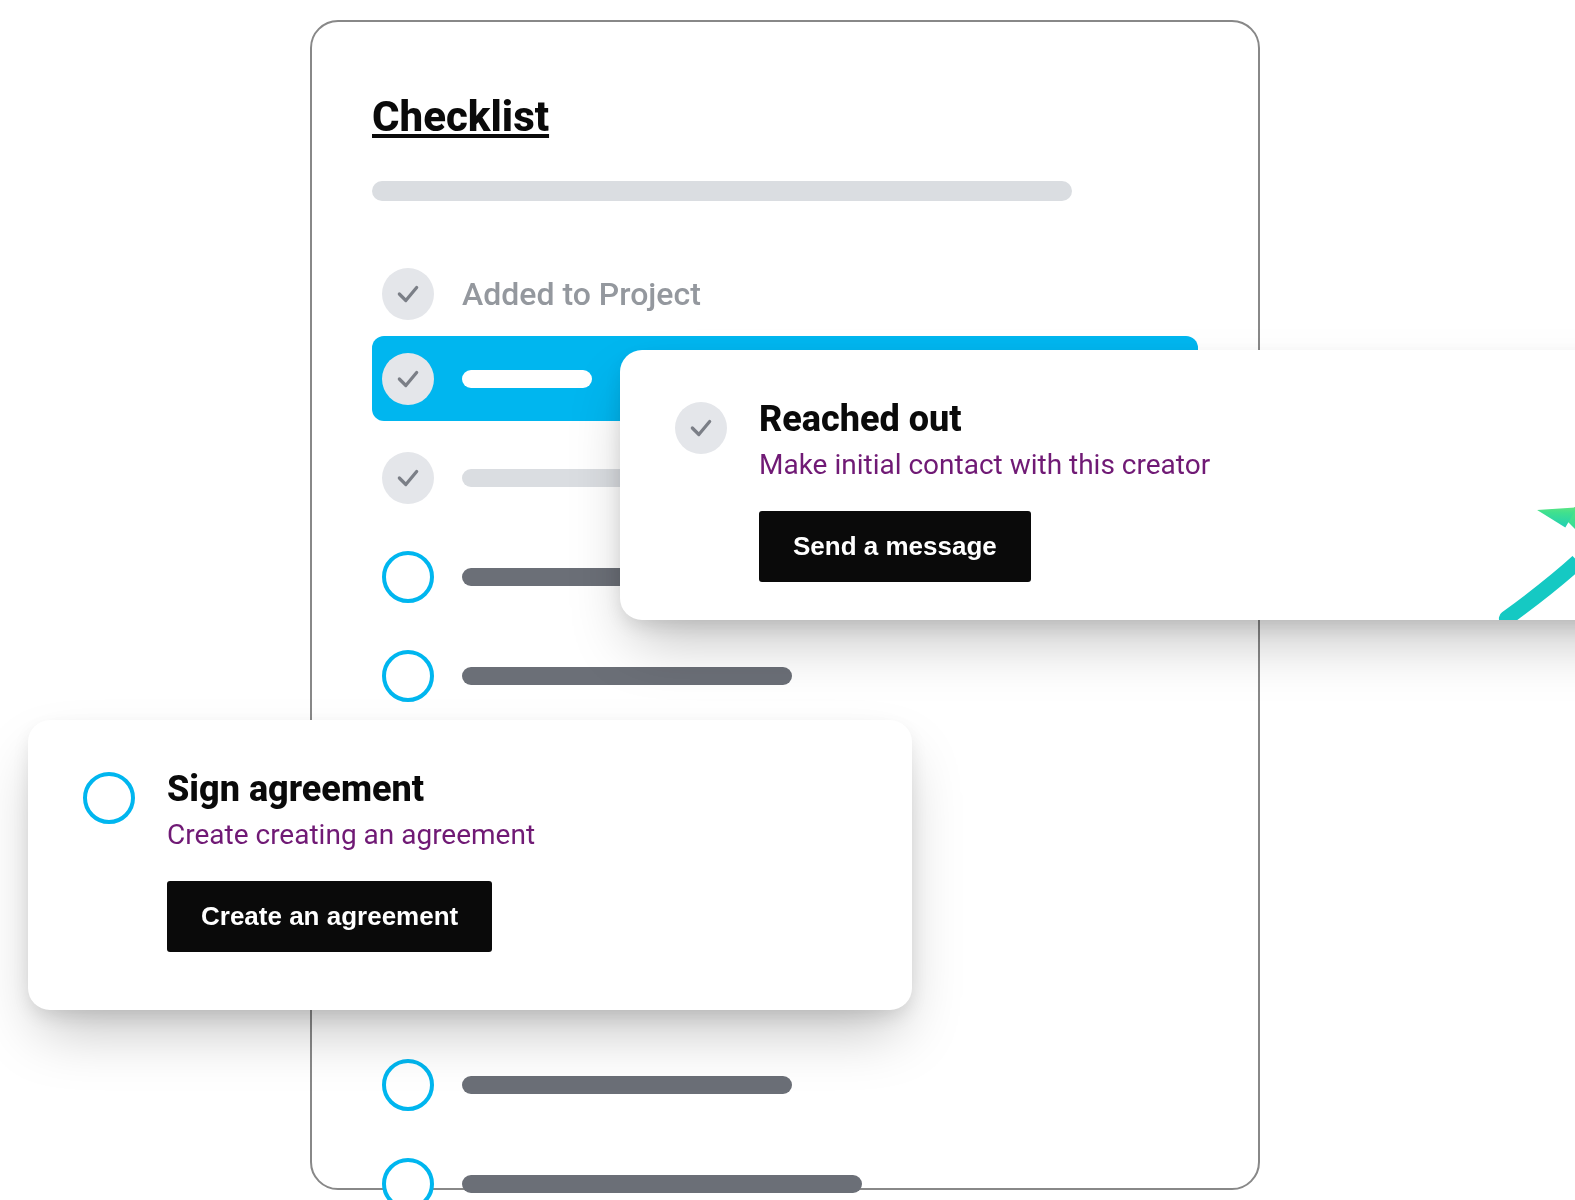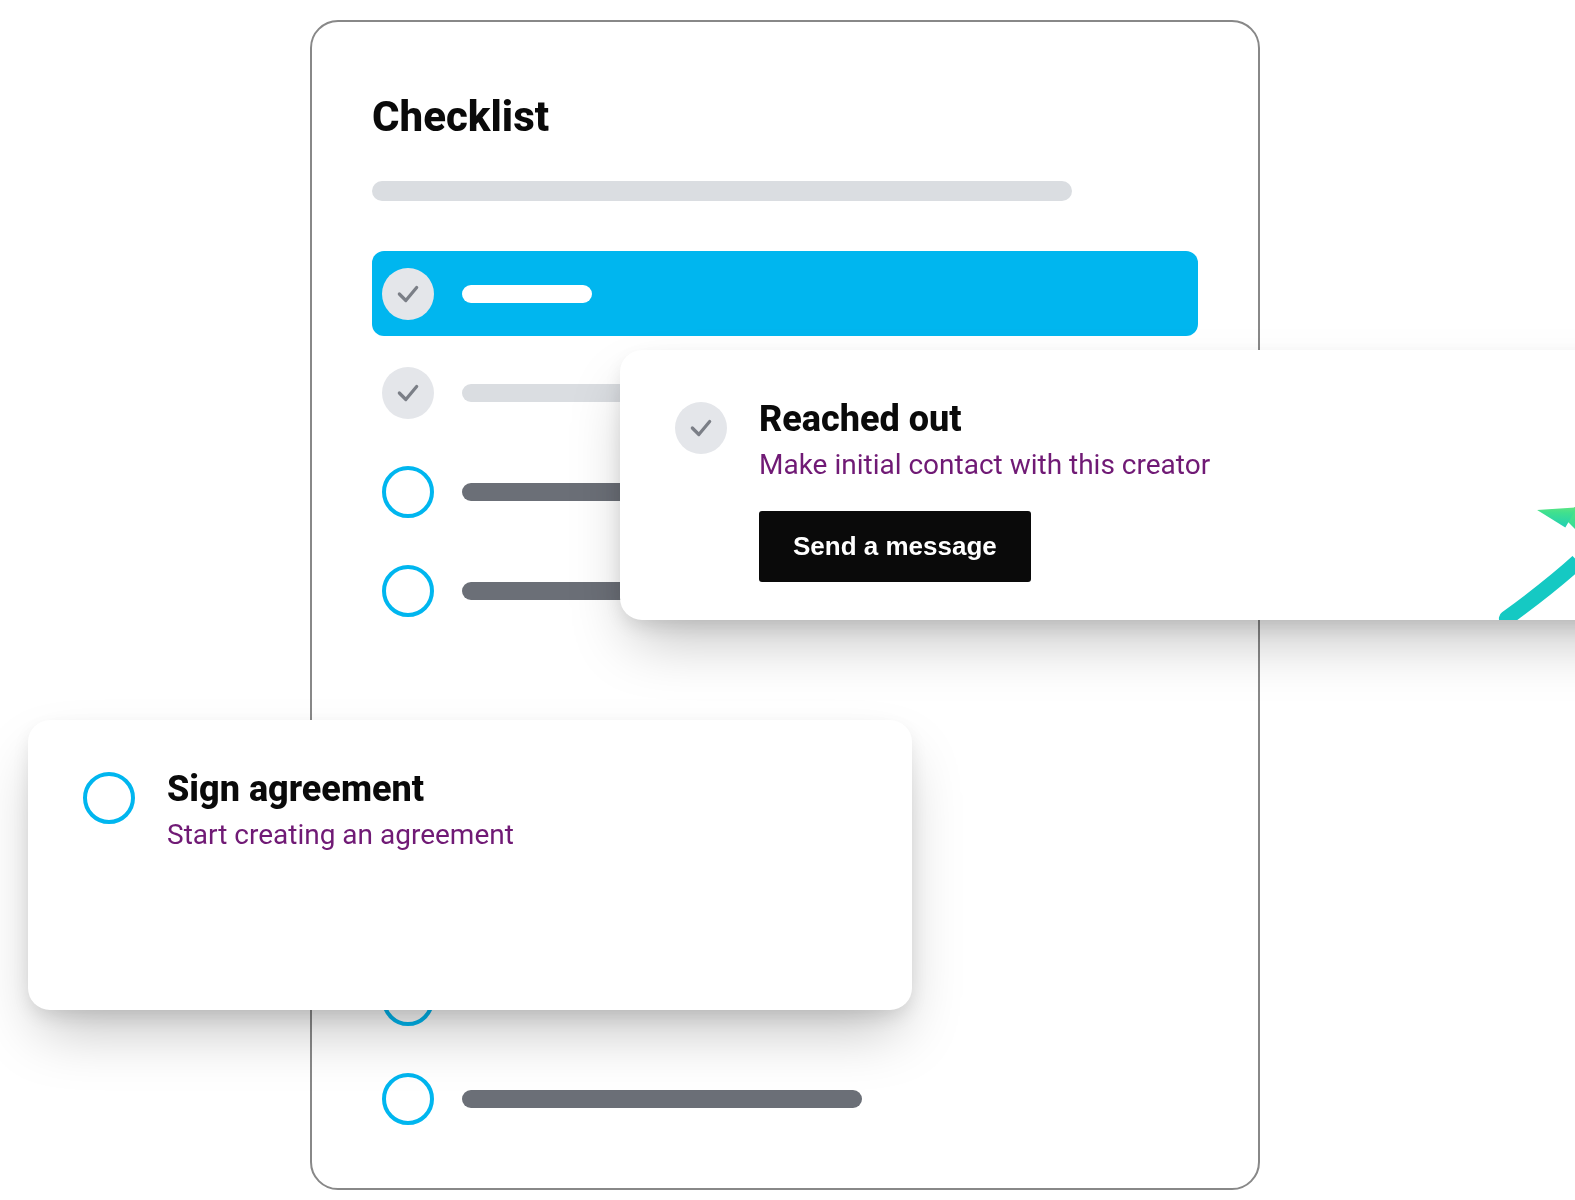--- a/index.html
+++ b/index.html
@@ -22,20 +22,21 @@
       border-radius: 28px;
       padding: 70px 60px;
       background: #fff;
     }
 
     .card-title {
       font-size: 42px;
       font-weight: 800;
       color: #0a0a0a;
       margin-bottom: 40px;
+      text-decoration: underline;
     }
 
     .placeholder-bar-top {
       height: 20px;
       border-radius: 10px;
       background: #dadde1;
       margin-bottom: 50px;
     }
 
     .checklist-row {
@@ -156,20 +157,28 @@
       pointer-events: none;
     }
   </style>
 </head>
 <body>
 
 <div class="main-card">
   <h1 class="card-title">Checklist</h1>
   <div class="placeholder-bar-top" style="width:700px"></div>
 
+  <div class="checklist-row">
+    <div class="check-circle completed-grey">
+      <svg width="26" height="26" viewBox="0 0 24 24" fill="none" stroke-width="3" stroke-linecap="round" stroke-linejoin="round">
+          <polyline points="4 12 10 18 20 6"></polyline>
+        </svg>
+    </div>
+    <span class="row-label-text">Added to Project</span>
+  </div>
 
   <div class="checklist-row active">
     <div class="check-circle completed-grey active-inner">
       <svg width="26" height="26" viewBox="0 0 24 24" fill="none" stroke-width="3" stroke-linecap="round" stroke-linejoin="round">
           <polyline points="4 12 10 18 20 6"></polyline>
         </svg>
     </div>
     <div class="row-label-placeholder ph-white" style="width:130px"></div>
   </div>
 
@@ -238,15 +247,16 @@
 
       <path d="M-18 40 L18 40 L10 60 L-10 60 Z" fill="#ffffff"></path>
     </g>
   </svg>
 </div>
 
 <div class="detail-card" id="detail-card-sign">
   <div class="check-circle open"></div>
   <div class="detail-content">
     <div class="detail-title">Sign agreement</div>
-    <div class="detail-sub">Start creating an agreement</div>
+    <div class="detail-sub">Create creating an agreement</div>
+    <button class="action-button">Create an agreement</button>
   </div>
 </div>
 
 </body></html>

